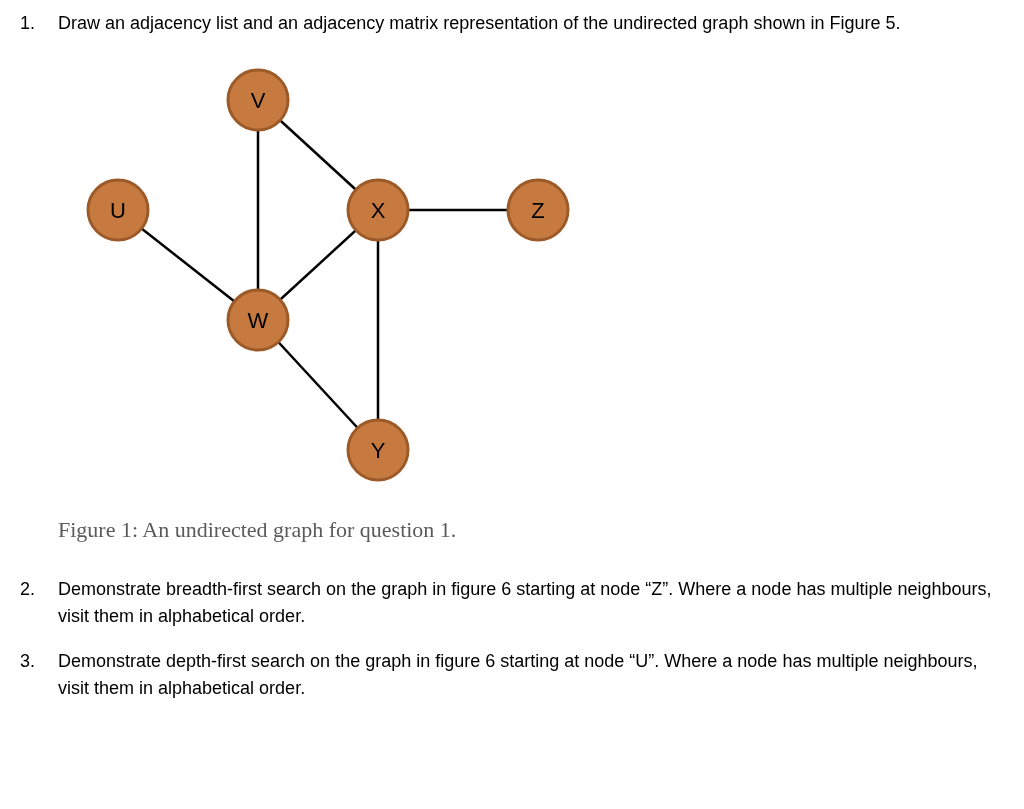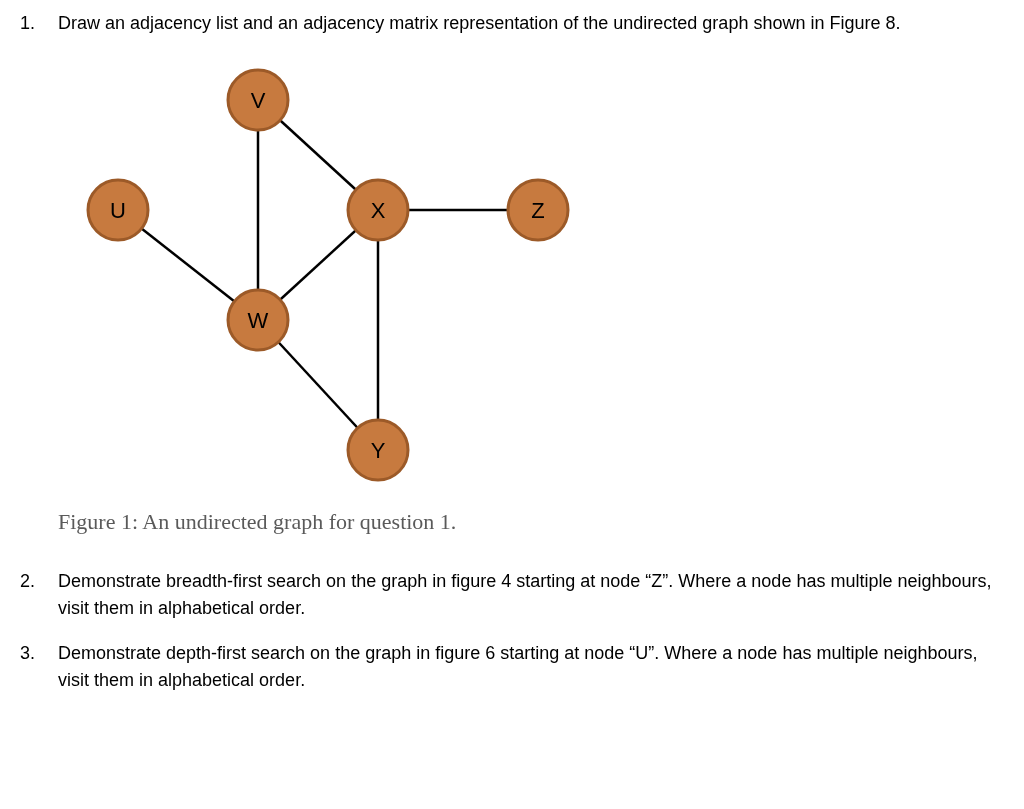--- a/index.html
+++ b/index.html
@@ -33,21 +33,21 @@
       margin-bottom: 10px;
     }
     .figure-svg {
       display: block;
     }
     .figure-caption {
       font-family: Georgia, 'Times New Roman', serif;
       font-size: 22px;
       color: #5a5a5a;
       margin-left: 38px;
-      margin-top: 10px;
+      margin-top: 18px;
       margin-bottom: 30px;
     }
     .node-circle {
       fill: #c77a3f;
       stroke: #9c5a28;
       stroke-width: 3;
     }
     .node-label {
       font-family: Arial, Helvetica, sans-serif;
       font-size: 22px;
@@ -59,21 +59,21 @@
       stroke: #000;
       stroke-width: 2.5;
       fill: none;
     }
   </style>
 </head>
 <body>
 
 <div class="question">
   <div class="q-number">1.</div>
-  <div class="q-text">Draw an adjacency list and an adjacency matrix representation of the undirected graph shown in Figure 8.</div>
+  <div class="q-text">Draw an adjacency list and an adjacency matrix representation of the undirected graph shown in Figure 5.</div>
 </div>
 
 <div class="figure-container">
   <svg class="figure-svg" width="560" height="440">
 
     <g>
       <line class="edge-line" x1="60" y1="155" x2="200" y2="265"></line>
       <line class="edge-line" x1="200" y1="45" x2="200" y2="265"></line>
       <line class="edge-line" x1="200" y1="45" x2="320" y2="155"></line>
       <line class="edge-line" x1="200" y1="265" x2="320" y2="155"></line>
@@ -106,19 +106,19 @@
       <circle class="node-circle" cx="480" cy="155" r="30"></circle>
       <text class="node-label" x="480" y="155">Z</text>
     </g>
   </svg>
 </div>
 
 <div class="figure-caption">Figure 1: An undirected graph for question 1.</div>
 
 <div class="question">
   <div class="q-number">2.</div>
-  <div class="q-text">Demonstrate breadth-first search on the graph in figure 4 starting at node “Z”. Where a node has multiple neighbours, visit them in alphabetical order.</div>
+  <div class="q-text">Demonstrate breadth-first search on the graph in figure 6 starting at node “Z”. Where a node has multiple neighbours, visit them in alphabetical order.</div>
 </div>
 
 <div class="question">
   <div class="q-number">3.</div>
   <div class="q-text">Demonstrate depth-first search on the graph in figure 6 starting at node “U”. Where a node has multiple neighbours, visit them in alphabetical order.</div>
 </div>
 
 </body></html>

